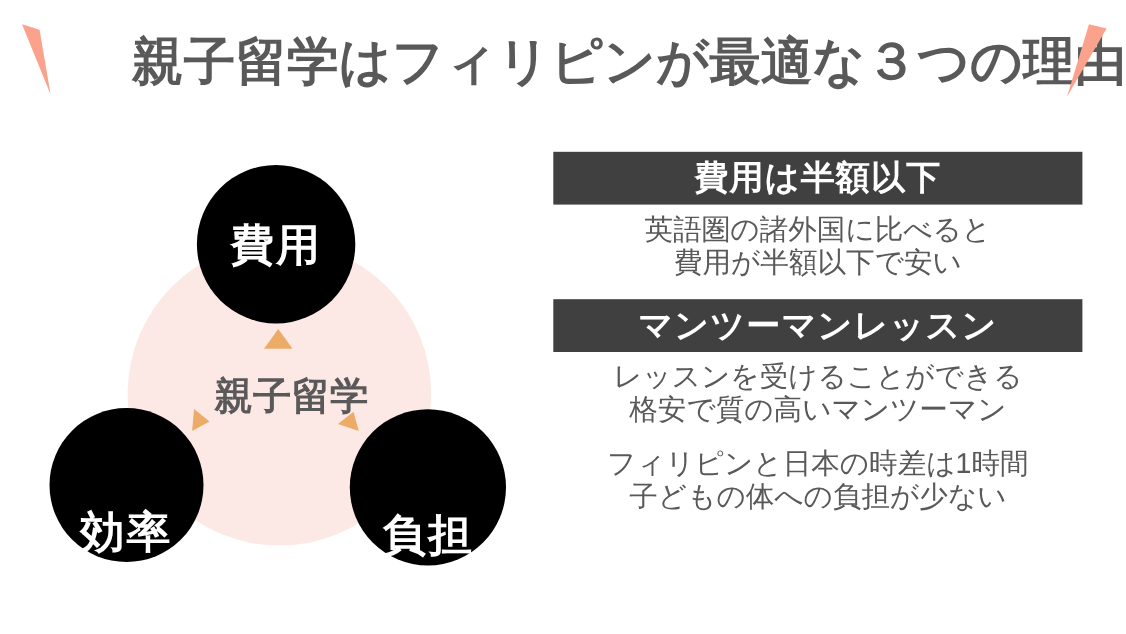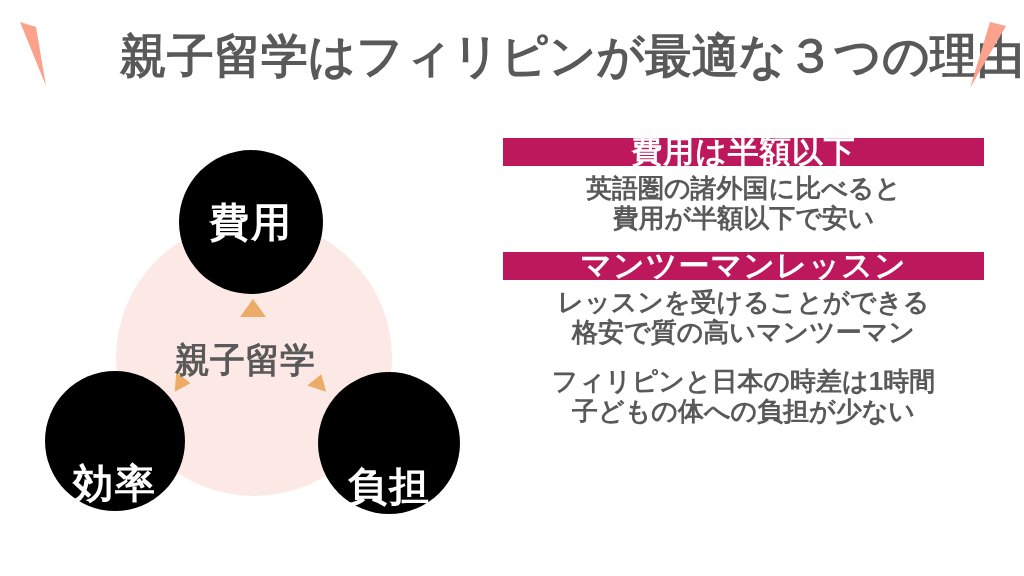--- a/index.html
+++ b/index.html
@@ -56,21 +56,21 @@
     letter-spacing: 2px;
   }
   .node-top   { left: 179px; top: 150px; width: 144px; height: 144px; }
   .node-left  { left: 45px;  top: 371px; width: 140px; height: 140px; align-items: flex-end; }
   .node-right { left: 318px; top: 372px; width: 142px; height: 142px; align-items: flex-end; }
 
   .center-label {
     position: absolute;
     left: 175px; top: 337px;
     width: 160px;
-    text-align: left;
+    text-align: right;
     font-size: 35px;
     font-weight: bold;
     color: #595959;
     white-space: nowrap;
   }
 
   .tri {
     position: absolute;
     width: 0; height: 0;
     border-left: 13px solid transparent;
@@ -82,37 +82,37 @@
   .tri-right { left: 309px; top: 374px; transform: rotate(18deg);  border-left-width: 10px; border-right-width: 10px; border-bottom-width: 15px; }
 
   
   .right-col {
     position: absolute;
     left: 503px; top: 138px;
     width: 481px;
   }
   .section { margin-bottom: 19px; }
   .banner {
-    background: #be185d;
-    height: 28px;
+    background: #404040;
+    height: 48px;
     display: flex;
     align-items: center;
     justify-content: center;
     color: #ffffff;
     font-size: 31px;
     font-weight: bold;
     letter-spacing: 1px;
     white-space: nowrap;
   }
   .body-text {
     margin-top: 7px;
     text-align: center;
     color: #595959;
     font-size: 26px;
-    font-weight: bold;
+    font-weight: normal;
     line-height: 30px;
     white-space: nowrap;
   }
 </style>
 </head>
 <body>
 
 <svg class="accent-svg accent-left" width="50" height="75" viewBox="0 0 50 75">
   <polygon points="12,4 28,9 38,68" fill="#FBA28C"></polygon>
 </svg>

